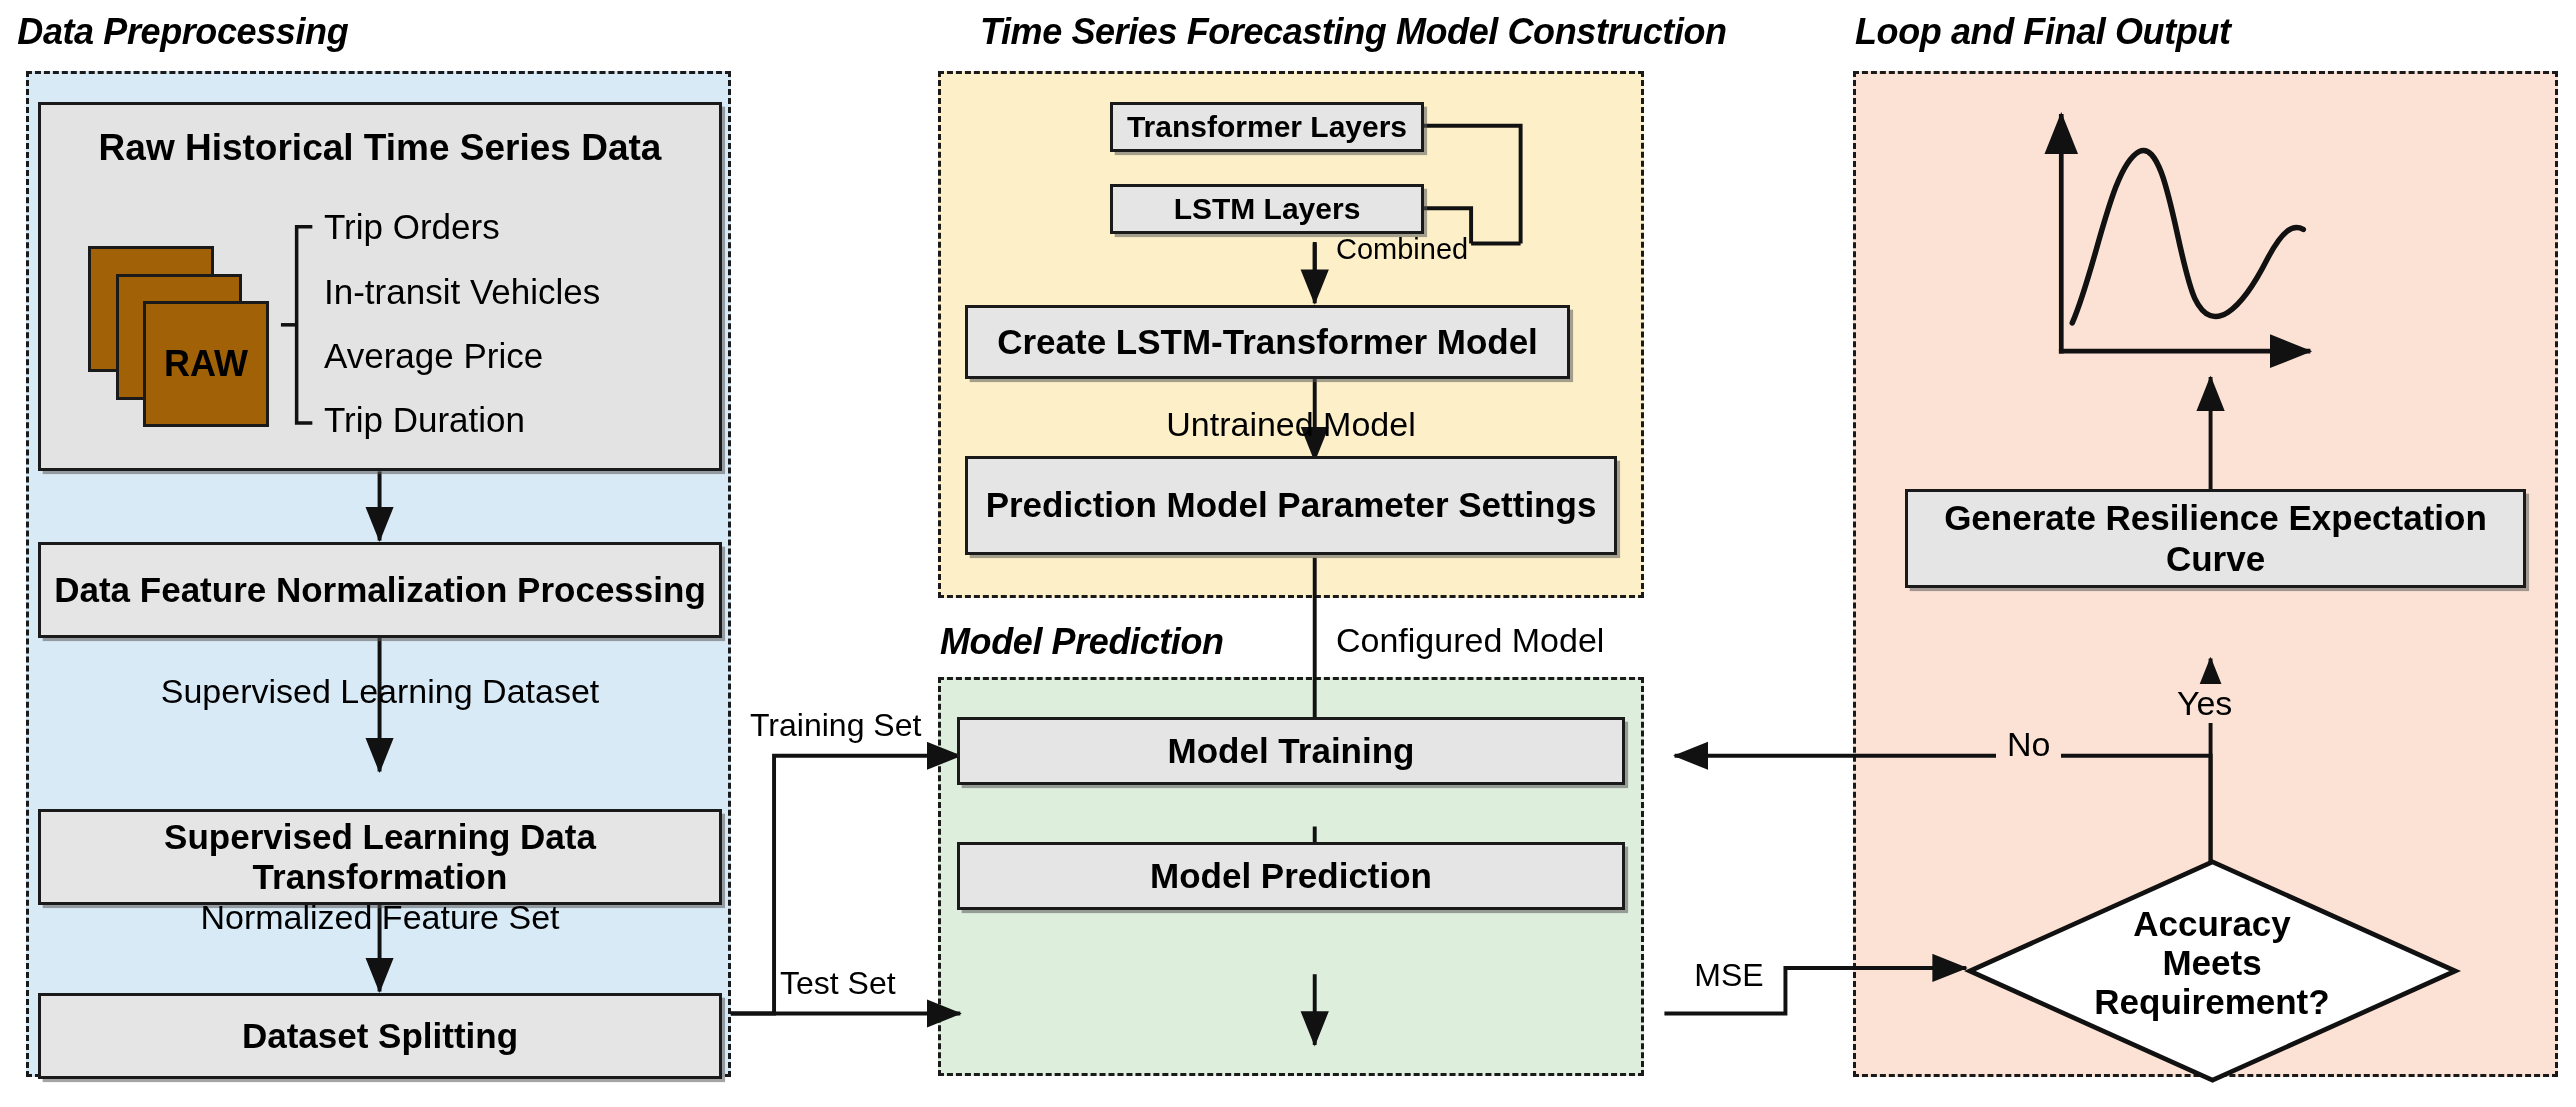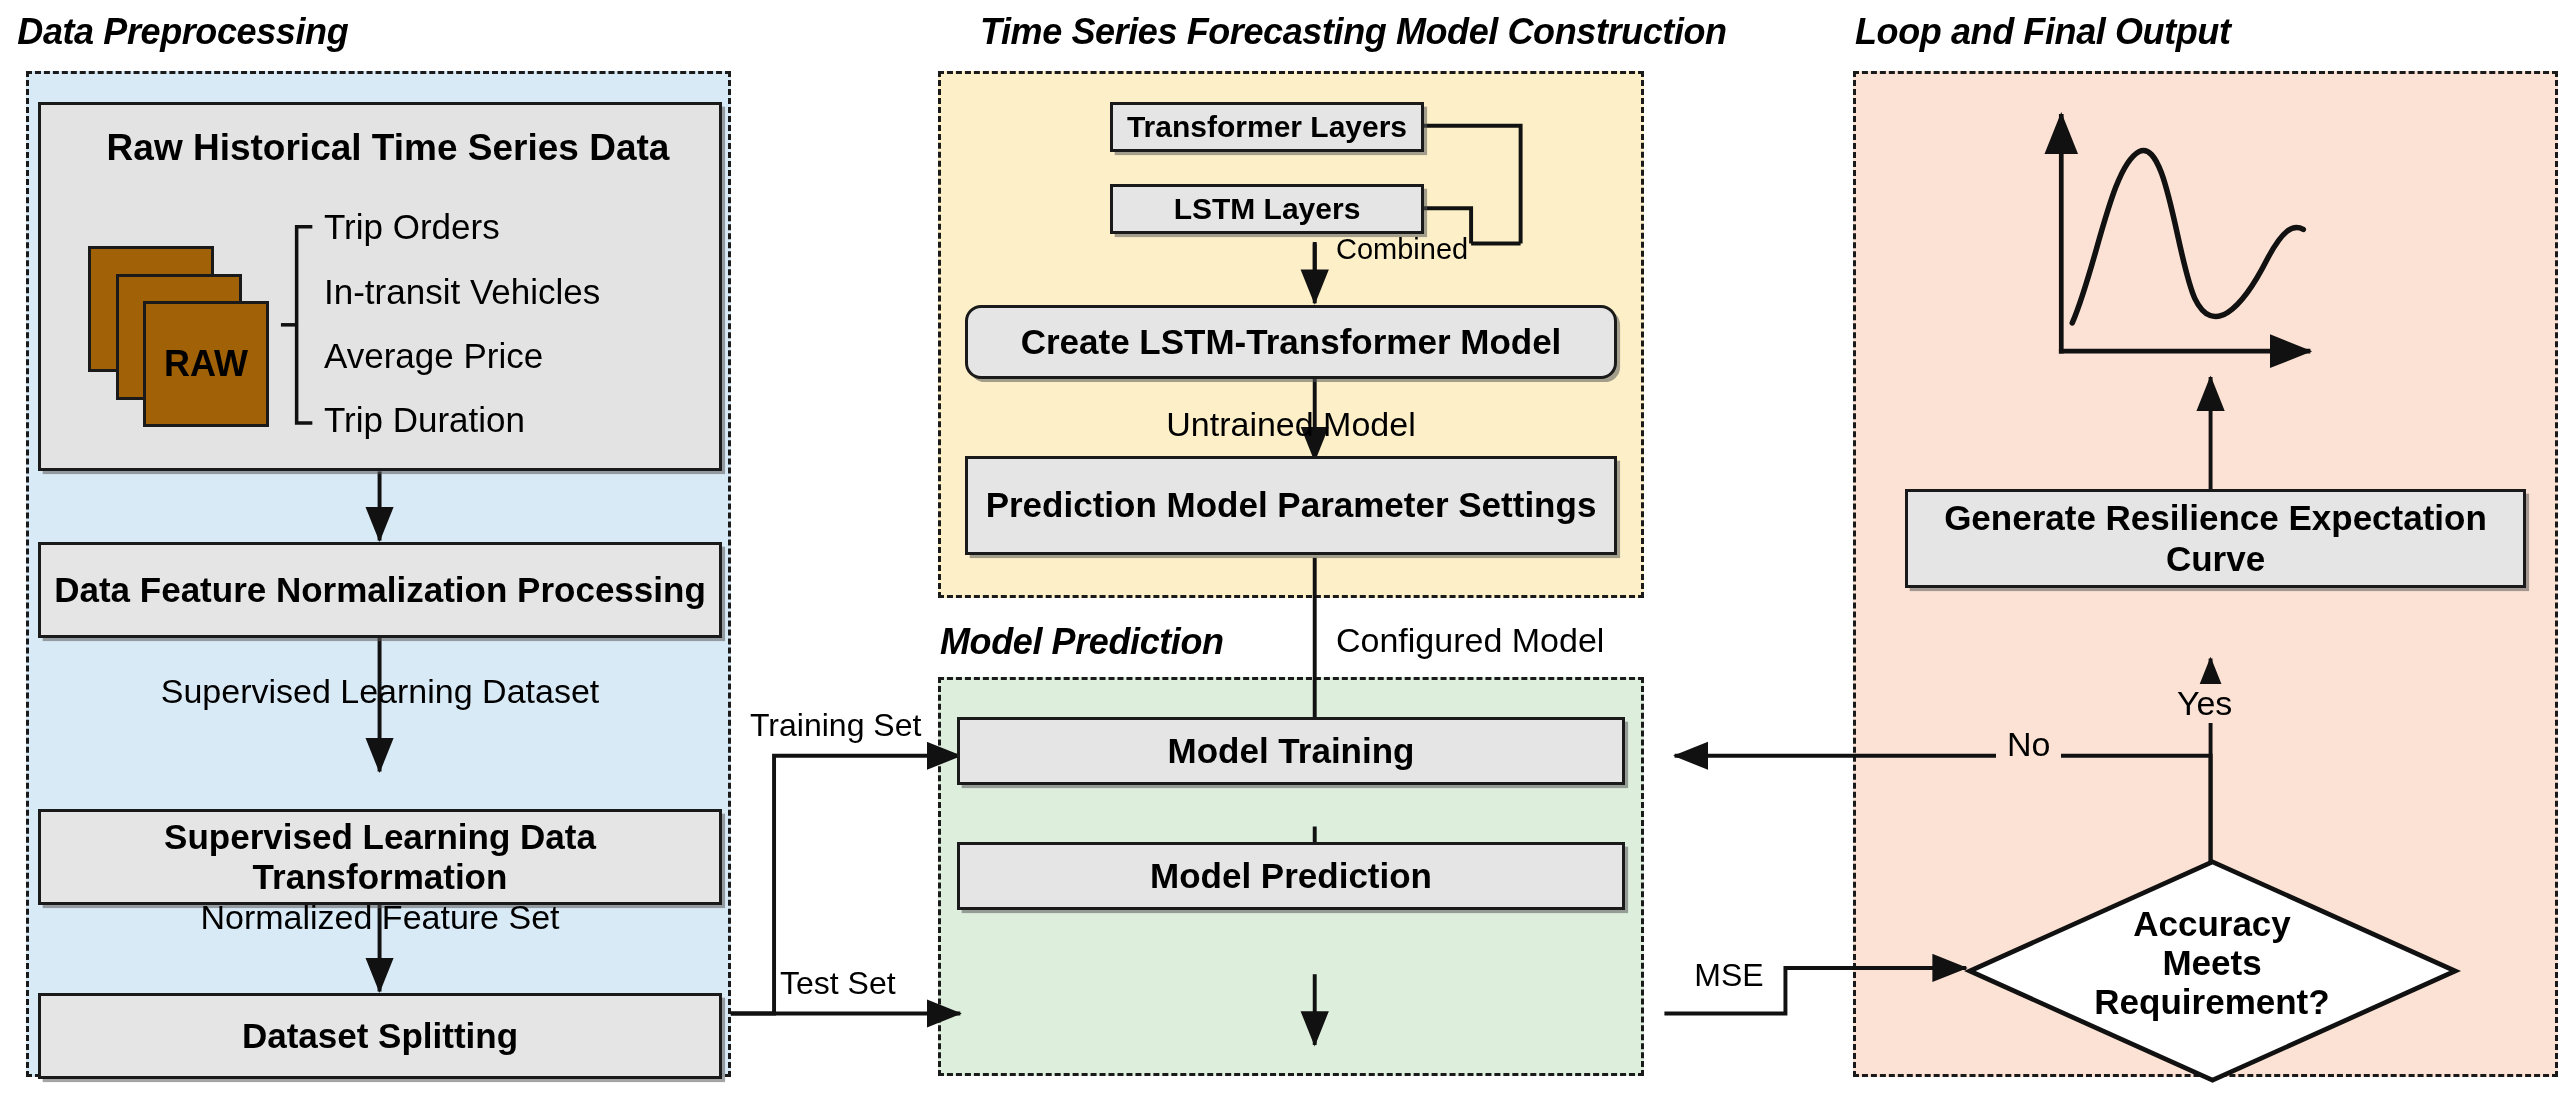--- a/index.html
+++ b/index.html
@@ -87,21 +87,21 @@
     <g stroke="#111" fill="none">
       <g stroke-width="6">
         <line x1="2623" y1="450" x2="2623" y2="145" marker-end="url(#ah)"></line>
         <line x1="2620" y1="447" x2="2940" y2="447" marker-end="url(#ah)"></line>
       </g>
       <path d="M2637,411 C2668,340 2686,212 2722,193 C2758,175 2770,330 2793,380
                C2816,428 2852,395 2885,330 C2905,292 2918,285 2931,292" stroke-width="7" stroke-linecap="round"></path>
     </g>
   </svg>
 
-  <div class="box grey" style="left:38px;top:102px;width:684px;height:369px;padding-left:8px;">
+  <div class="box grey" style="left:38px;top:102px;width:684px;height:369px;">
     <div class="raw-title" style="top:22px;font-size:37px;">Raw Historical Time Series Data</div>
 
     <div class="raw-stack" style="left:47px;top:141px;width:189px;height:173px;">
       <div class="raw-card" style="left:0;top:0;width:126px;height:126px;"></div>
       <div class="raw-card" style="left:27.5px;top:27.5px;width:126px;height:126px;"></div>
       <div class="raw-card front" style="left:55px;top:55px;width:126px;height:126px;font-size:36px;">RAW</div>
     </div>
 
     <svg class="layer" style="left:0;top:0;width:684px;height:369px;" viewBox="0 0 870 470">
       <g stroke="#111" stroke-width="4.5" fill="none">
@@ -125,21 +125,21 @@
   <div class="edge-label" style="left:38px;top:898px;width:684px;font-size:34px;">Normalized Feature Set</div>
 
   <div class="box" style="left:38px;top:993px;width:684px;height:86px;font-size:35px;">Dataset Splitting</div>
 
   <div class="box" style="left:1110px;top:102px;width:314px;height:50px;font-size:30px;">Transformer Layers</div>
 
   <div class="box" style="left:1110px;top:184px;width:314px;height:50px;font-size:30px;">LSTM Layers</div>
 
   <div class="edge-label" style="left:1336px;top:233px;font-size:29px;">Combined</div>
 
-  <div class="box" style="left:965px;top:305px;width:652px;height:74px;font-size:35px;border-radius:16px;">Create LSTM-Transformer Model</div>
+  <div class="box" style="left:965px;top:305px;width:605px;height:74px;font-size:35px;">Create LSTM-Transformer Model</div>
 
   <div class="edge-label" style="left:965px;top:405px;width:652px;font-size:34px;">Untrained Model</div>
 
   <div class="box" style="left:965px;top:456px;width:652px;height:99px;font-size:35px;">Prediction Model Parameter Settings</div>
 
   <div class="edge-label" style="left:1336px;top:621px;font-size:34px;">Configured Model</div>
 
   <div class="box" style="left:957px;top:717px;width:668px;height:68px;font-size:35px;">Model Training</div>
 
   <div class="box" style="left:957px;top:842px;width:668px;height:68px;font-size:35px;">Model Prediction</div>

